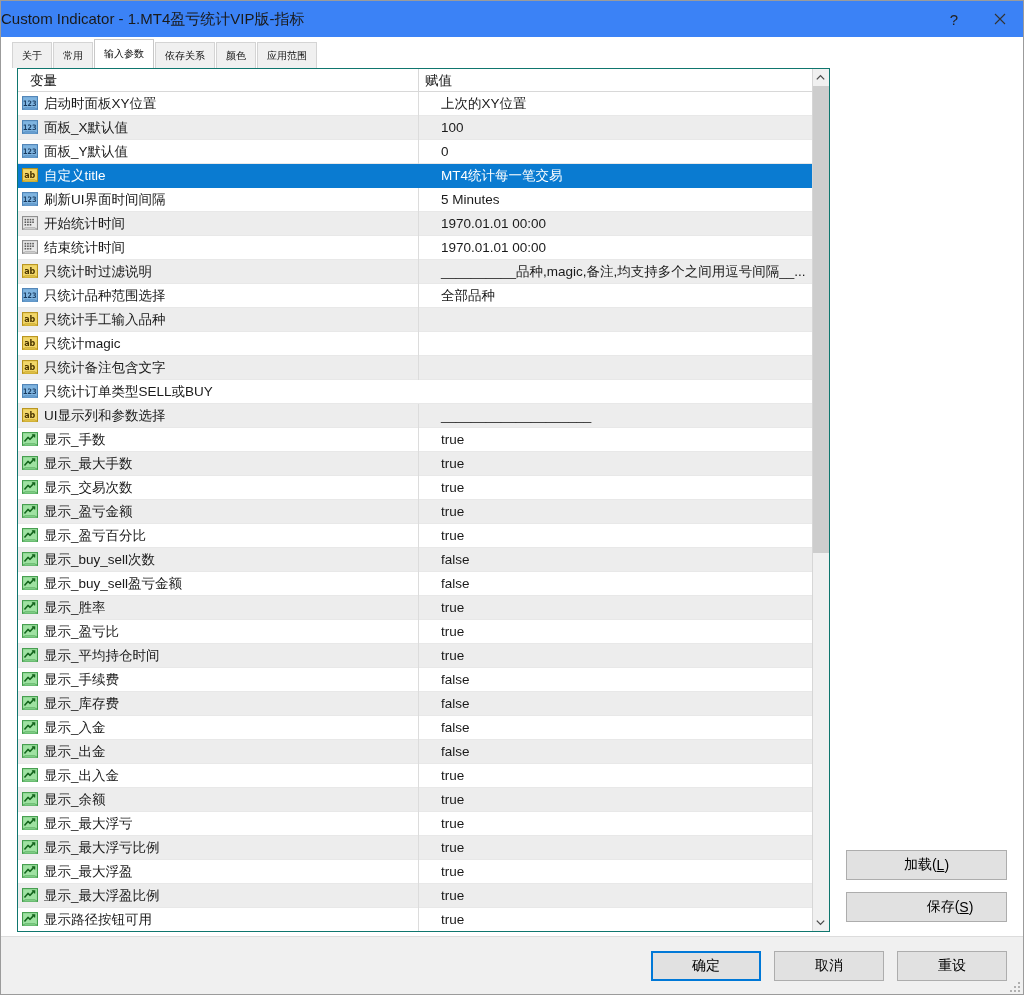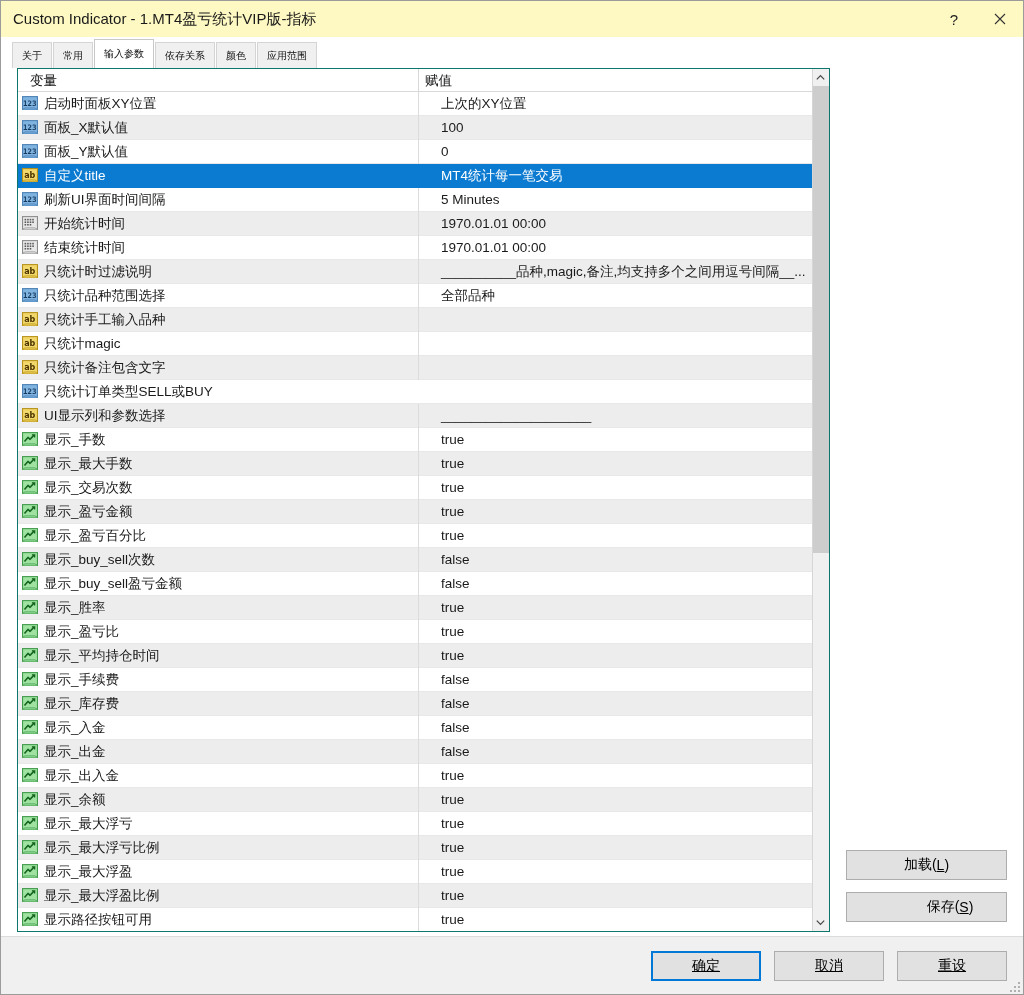--- a/index.html
+++ b/index.html
@@ -14,23 +14,22 @@
     position: relative;
     width: 1024px; height: 995px;
     background: #ffffff;
     border: 1px solid #9b9b9b;
     display: flex; flex-direction: column;
   }
   
   .titlebar {
     height: 37px; min-height: 37px;
     display: flex; align-items: center;
-    background: #fef9c3;
+    background: #3b82f6;
     border-bottom: 1px solid #ffffff;
-    padding-left: 12px;
   }
   .title-text {
     font-size: 15px; color: #1a1a1a; flex: 1;
     white-space: nowrap; overflow: hidden;
   }
   .title-btn {
     width: 46px; height: 36px;
     display: flex; align-items: center; justify-content: center;
     color: #222; font-size: 15px; cursor: default;
   }
@@ -173,21 +172,20 @@
     position: relative;
   }
   .fbtn {
     width: 110px; height: 30px;
     background: #e1e1e1;
     border: 1px solid #adadad;
     font-size: 14px; color: #000;
     display: flex; align-items: center; justify-content: center;
     margin-left: 13px;
     cursor: default;
-    text-decoration: underline;
   }
   .fbtn.primary { border: 2px solid #0078d7; background: #e1e1e1; }
   .grip {
     position: absolute; right: 3px; bottom: 2px;
     width: 12px; height: 12px;
   }
   .grip i {
     position: absolute; width: 2px; height: 2px; background: #b0b0b0;
   }
 </style>

